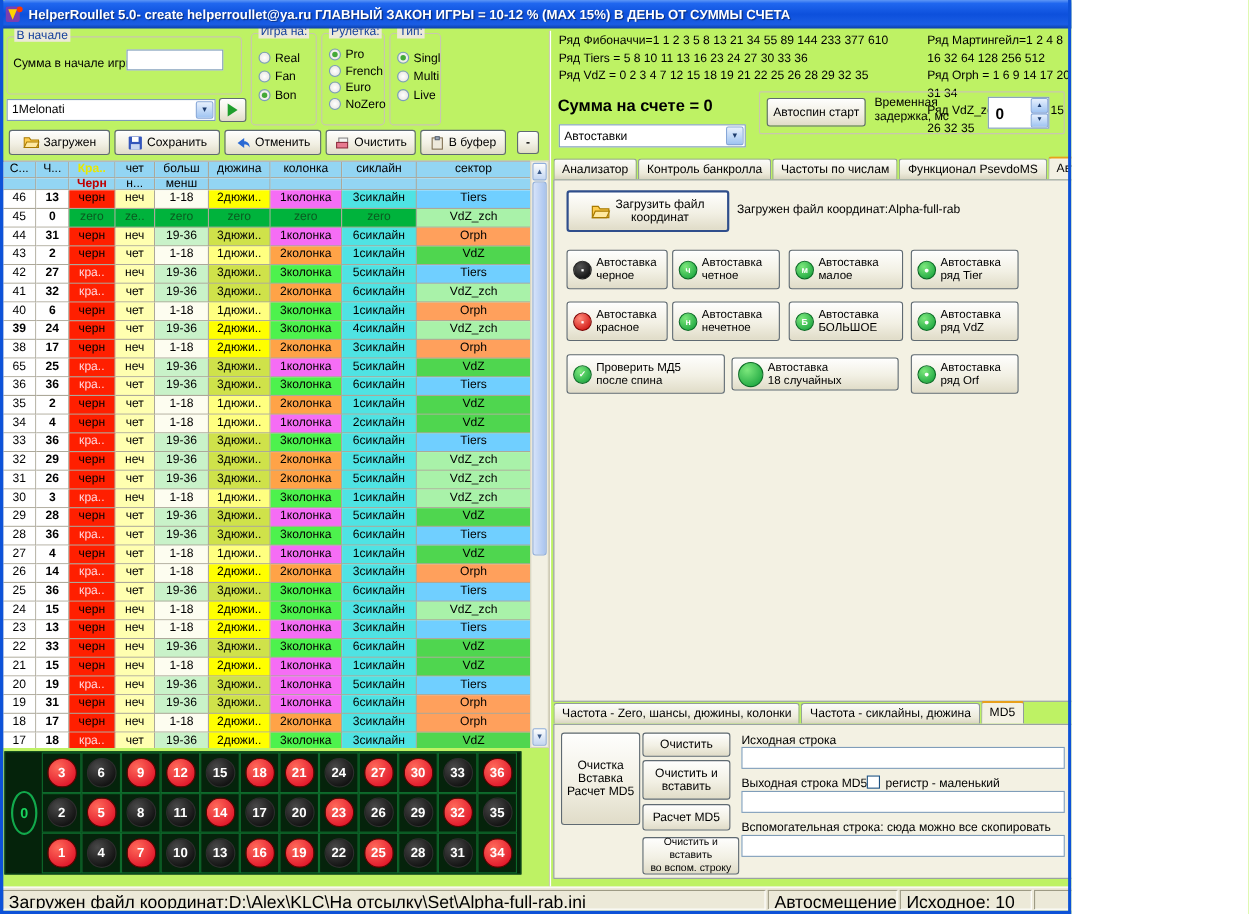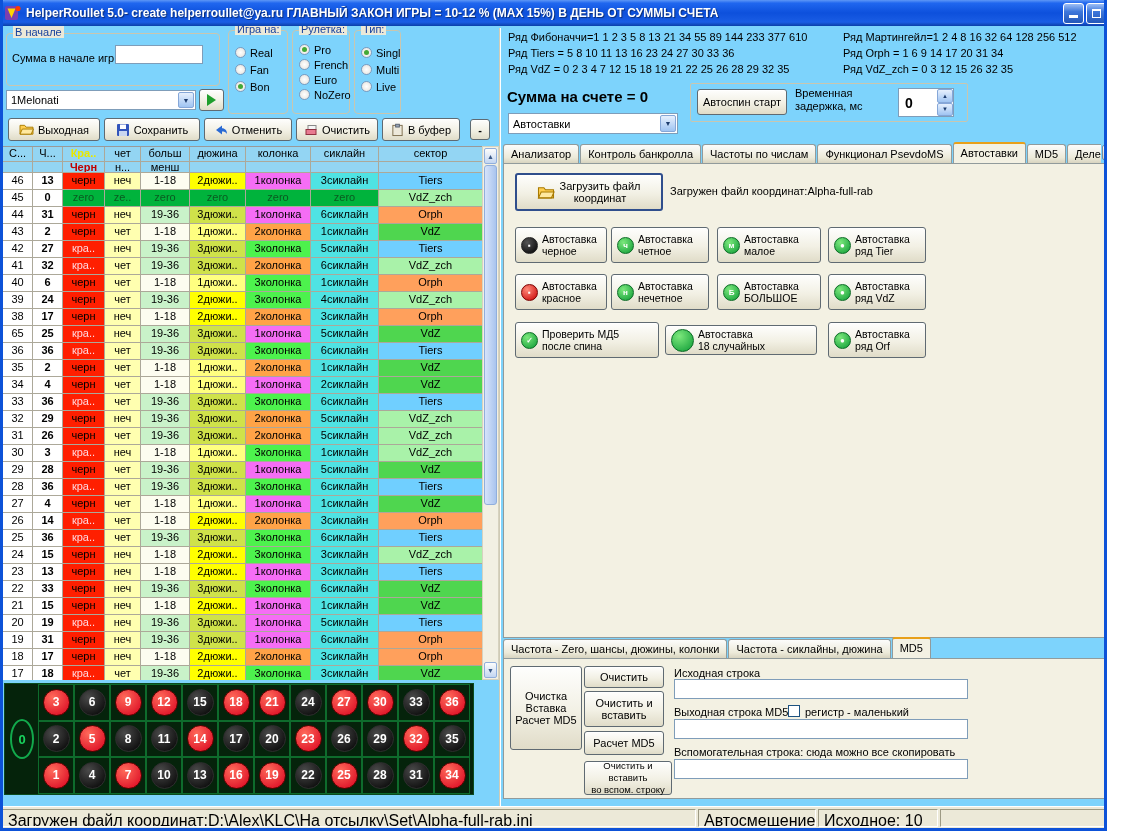--- a/index.html
+++ b/index.html
@@ -1,17 +1,17 @@
 <!DOCTYPE html>
 <html style="--header-blue: #93D5F3; --cell-red: #FF1F00; --cell-zero-green: #00B33C; --cell-parity: #FFFFB0; --cell-low: #FDFDF0; --cell-high: #C9F2C9; --cell-dozen1: #FFFF80; --cell-dozen2: #FFFF00; --cell-dozen3: #CFE24A; --cell-col1: #F56DF5; --cell-col2: #FFA347; --cell-col3: #4DF24D; --cell-six: #4FE3E3; --sec-tiers: #70CFFF; --sec-vdz: #4FD64F; --sec-zch: #A9F2A9; --sec-orph: #FFA05C; --board-red: #D8001D; --titlebar-blue: #0D52D8;"><head>
 <meta charset="utf-8">
 <style>
 *{margin:0;padding:0;box-sizing:border-box}
 html,body{width:1135px;height:831px;overflow:hidden;font-family:"Liberation Sans","DejaVu Sans",sans-serif;font-size:11px;color:#000}
-.window{position:relative;width:1107px;height:831px;background:#7dd3fc;overflow:hidden}
+.window{position:relative;width:974px;height:831px;background:#bef264;overflow:hidden}
 .frame{position:absolute;inset:0;border:3px solid #0D52D8;border-top:none;pointer-events:none;z-index:99}
 .abs{position:absolute}
 .lbl{position:absolute;white-space:nowrap}
 
 .titlebar{position:absolute;left:0;top:0;width:1135px;height:26px;background:linear-gradient(180deg,#5E97F6 0%,#2067EF 12%,#0D50DC 50%,#1A5DE4 85%,#0B3FA8 100%);border-radius:5px 5px 0 0;display:flex;align-items:center;padding:0 5px;z-index:98}
 .apptitle{flex:1;color:#fff;font-size:12px;font-weight:bold;text-shadow:1px 1px 1px #0A2B72;white-space:nowrap;overflow:hidden;margin-left:5px}
 .tbtn{width:21px;height:21px;margin-left:2px;border:1px solid #fff;border-radius:3px;background:linear-gradient(#9DBEF5,#3E77DB 40%,#2458B8);color:#fff;font-size:10px;font-weight:bold;display:flex;align-items:center;justify-content:center;flex:none}
 .tbtn.close{background:linear-gradient(#F2A58B,#DC4E1F 40%,#A33000)}
 .g-min{width:9px;height:9px;border-bottom:3px solid #fff}
 .g-max{width:9px;height:9px;border:1px solid #fff;border-top:2px solid #fff}
@@ -192,21 +192,21 @@
   </div>
   <button class="btn" style="left:199px;top:89px;width:25px;height:22px">
       <span class="play-tri"></span>
     </button>
 
   <button class="btn" style="left:8px;top:118px;width:92px;height:23px">
     <svg class="i16" width="15" height="13" viewBox="0 0 16 14">
         <path d="M1 2.5h5l1.5 2H15V12H1z" fill="#FFCE4F" stroke="#A87A00"></path>
         <path d="M1 12L3.5 6.5H15.5L13 12Z" fill="#FFE9A0" stroke="#A87A00"></path>
       </svg>
-    <span>Выходная</span>
+    <span>Загружен</span>
   </button>
   <button class="btn" style="left:104px;top:118px;width:96px;height:23px">
     <svg class="i16" width="14" height="14" viewBox="0 0 14 14">
         <rect x="1" y="1" width="12" height="12" rx="1" fill="#3355BB"></rect>
         <rect x="4" y="1.5" width="6" height="4.5" fill="#fff"></rect>
         <rect x="3" y="8" width="8" height="5" fill="#C9D6F0"></rect>
       </svg>
     <span>Сохранить</span>
   </button>
   <button class="btn" style="left:204px;top:118px;width:88px;height:23px">
@@ -325,21 +325,21 @@
         <div class="tcell c-num b" style="width: 30px;">6</div>
         <div class="tcell c-chern" style="width: 42px;">черн</div>
         <div class="tcell c-par" style="width: 36px;">чет</div>
         <div class="tcell c-low" style="width: 49px;">1-18</div>
         <div class="tcell c-d1" style="width: 56px;">1дюжи..</div>
         <div class="tcell c-k3" style="width: 65px;">3колонка</div>
         <div class="tcell c-six" style="width: 68px;">1сиклайн</div>
         <div class="tcell c-sec-orph" style="width: 104px;">Orph</div>
       </div>
       <div class="trow">
-        <div class="tcell c-num" style="width: 30px;">39</div>
+        <div class="tcell c-num" style="width: 30px; font-weight: bold;">39</div>
         <div class="tcell c-num b" style="width: 30px;">24</div>
         <div class="tcell c-chern" style="width: 42px;">черн</div>
         <div class="tcell c-par" style="width: 36px;">чет</div>
         <div class="tcell c-high" style="width: 49px;">19-36</div>
         <div class="tcell c-d2" style="width: 56px;">2дюжи..</div>
         <div class="tcell c-k3" style="width: 65px;">3колонка</div>
         <div class="tcell c-six" style="width: 68px;">4сиклайн</div>
         <div class="tcell c-sec-zch" style="width: 104px;">VdZ_zch</div>
       </div>
       <div class="trow">

